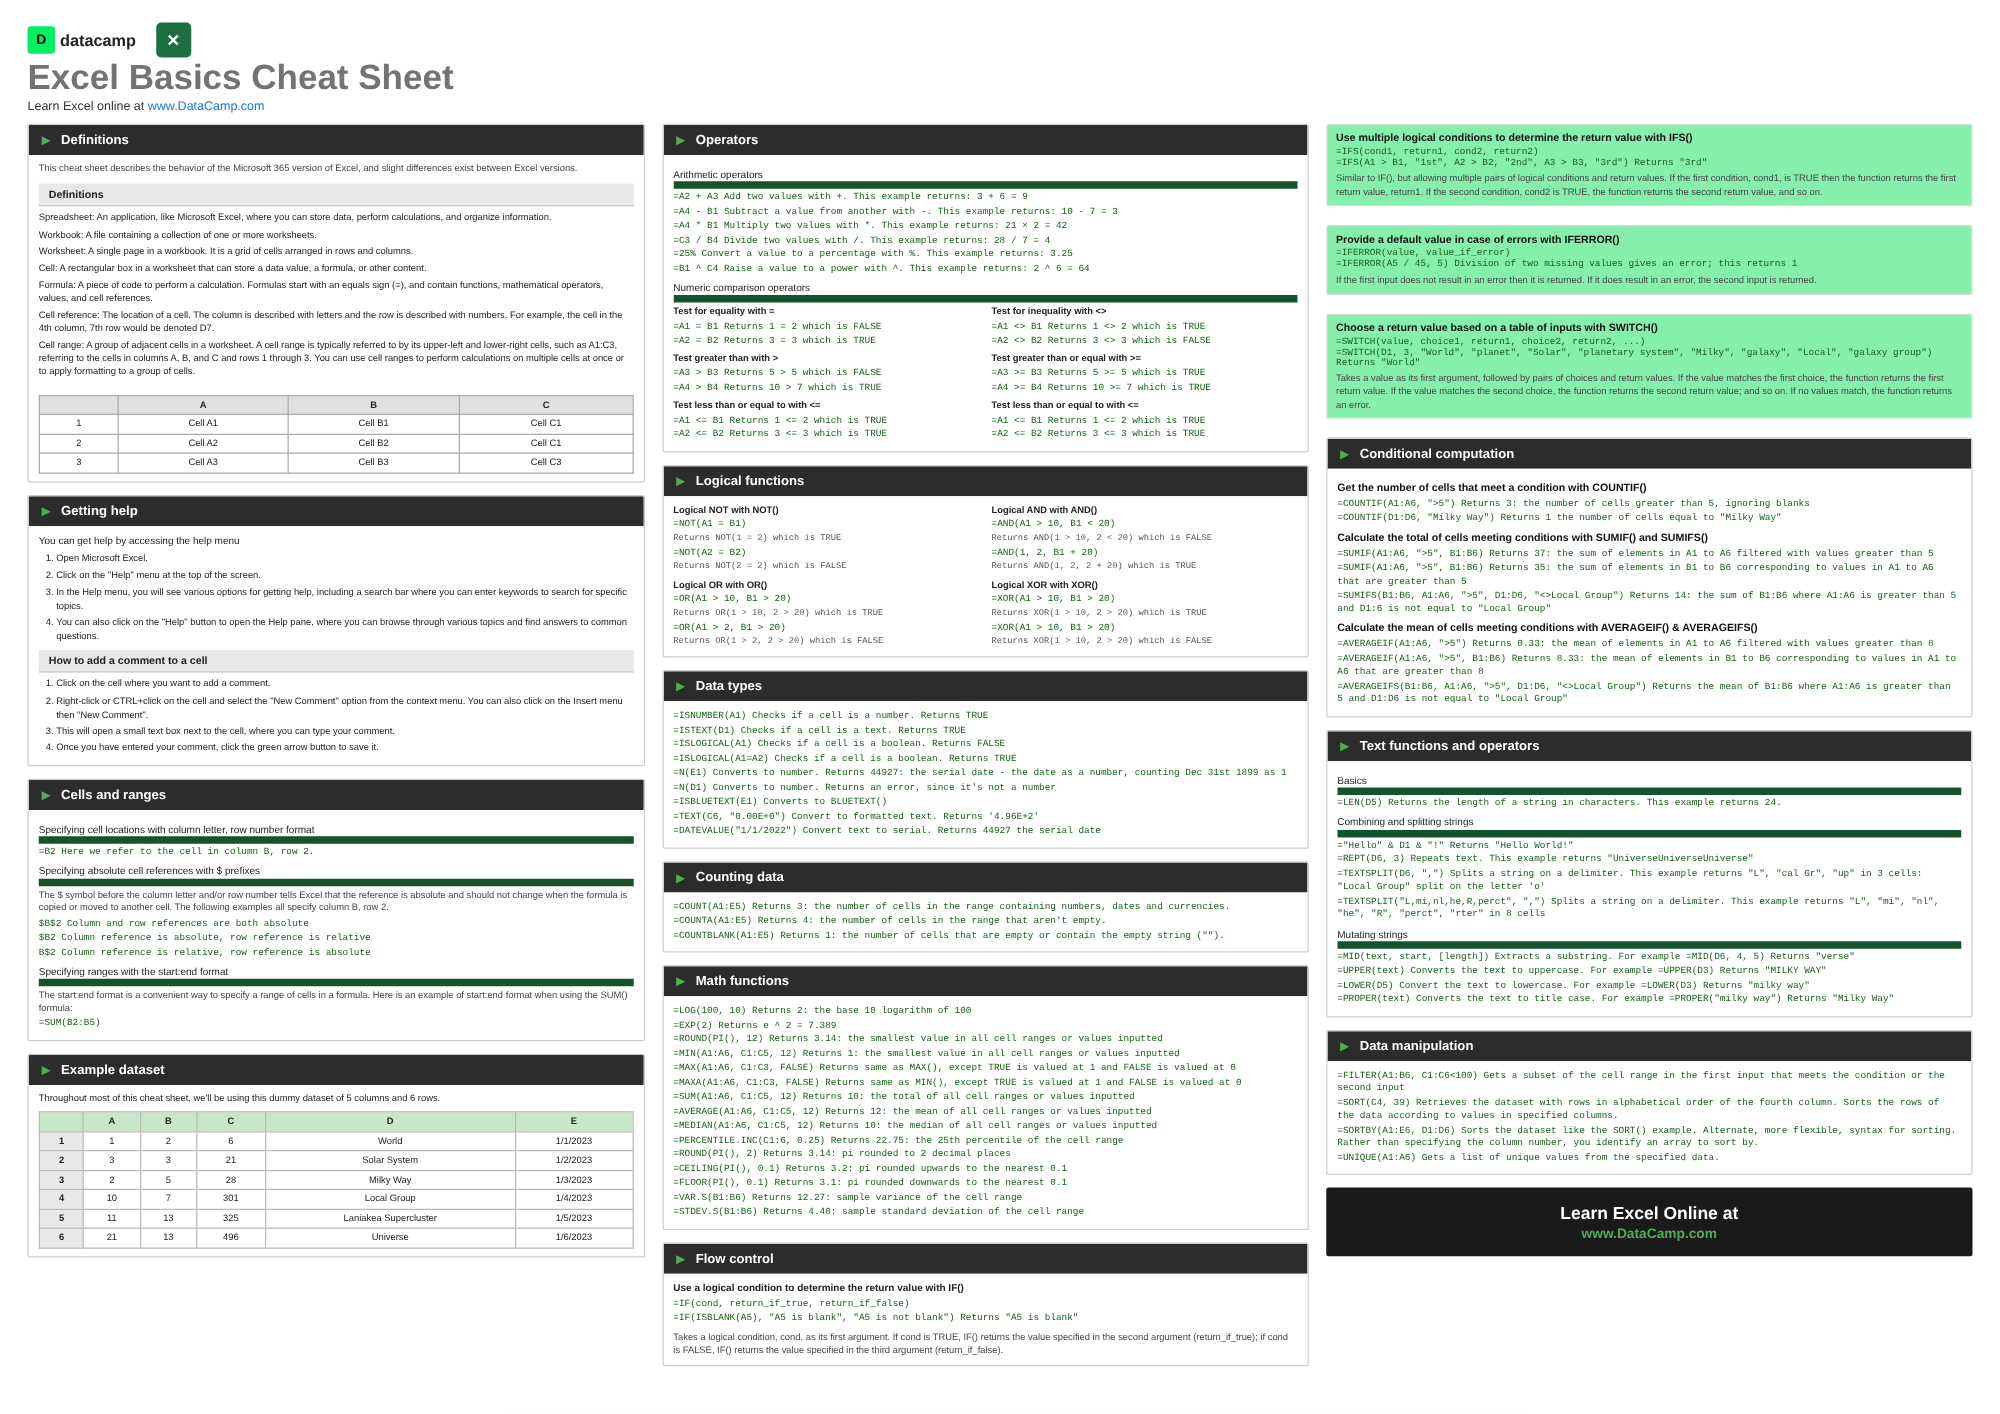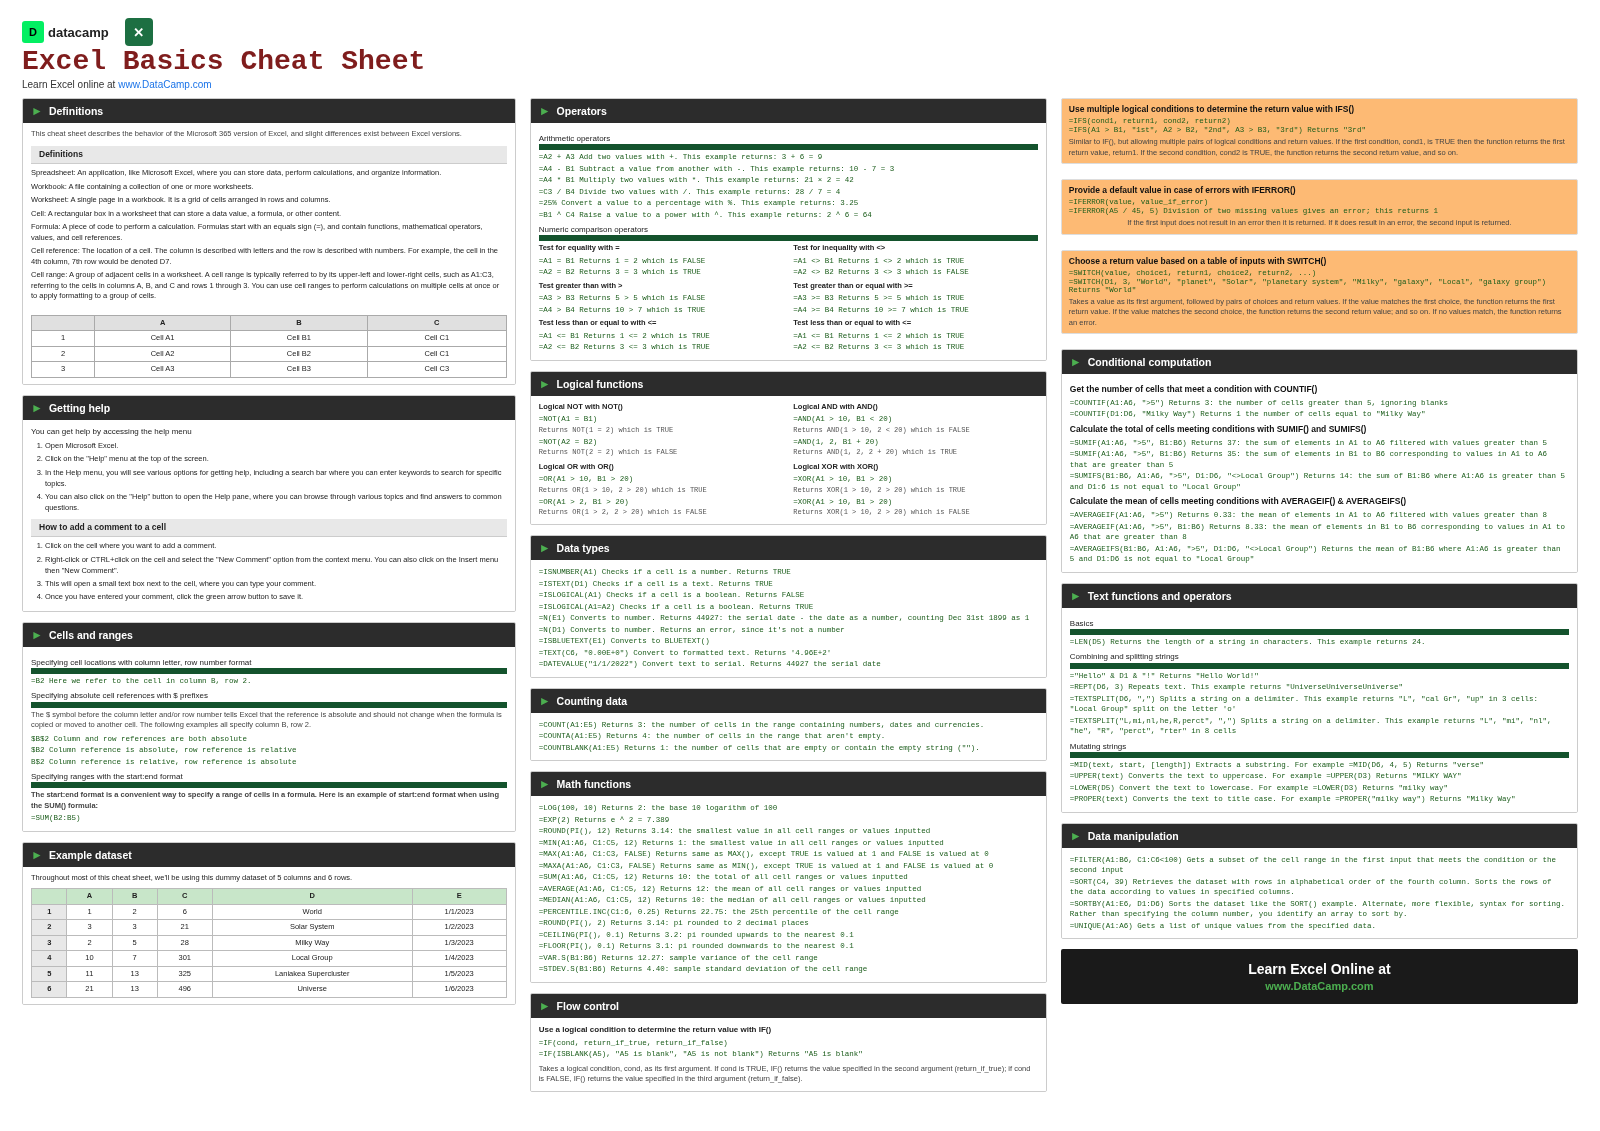--- a/index.html
+++ b/index.html
@@ -56,23 +56,22 @@
       align-items: center;
       justify-content: center;
       color: #fff;
       font-size: 13px;
       font-weight: bold;
       margin-left: 10px;
     }
     .main-title {
       font-size: 28px;
       font-weight: bold;
-      color: #7f1d1d;
+      color: #737373;
       margin-bottom: 2px;
-      font-family: Liberation Mono, monospace;
     }
     .subtitle {
       font-size: 10px;
       color: #333;
     }
     .subtitle a { color: #1a73e8; }
 
     .columns {
       display: flex;
       gap: 14px;
@@ -220,21 +219,21 @@
     }
     .dataset-table th, .dataset-table td {
       border: 1px solid #bbb;
       padding: 2px 5px;
       text-align: center;
     }
     .dataset-table th { background: #c8e6c9; }
     .dataset-table td:first-child { background: #e8e8e8; font-weight: bold; }
 
     .highlight-section {
-      background: #fdba74;
+      background: #86efac;
       border: 1px solid #ddd;
       border-radius: 2px;
       padding: 5px 7px;
       margin-bottom: 5px;
     }
     .highlight-title {
       font-size: 8.5px;
       font-weight: bold;
       color: #111;
       margin-bottom: 3px;
@@ -355,21 +354,21 @@
         </div>
         <div class="section-body">
           <div class="sub-section-title">Specifying cell locations with column letter, row number format</div>
           <span class="formula">=B2 Here we refer to the cell in column B, row 2.</span>
           <div class="sub-section-title">Specifying absolute cell references with $ prefixes</div>
           <div style="font-size:7.5px;color:#444;margin-bottom:3px;">The $ symbol before the column letter and/or row number tells Excel that the reference is absolute and should not change when the formula is copied or moved to another cell. The following examples all specify column B, row 2.</div>
           <span class="formula">$B$2 Column and row references are both absolute</span>
           <span class="formula">$B2 Column reference is absolute, row reference is relative</span>
           <span class="formula">B$2 Column reference is relative, row reference is absolute</span>
           <div class="sub-section-title">Specifying ranges with the start:end format</div>
-          <div style="font-size:7.5px;color:#444;margin-bottom:2px;font-weight:bold;">The start:end format is a convenient way to specify a range of cells in a formula. Here is an example of start:end format when using the SUM() formula:</div>
+          <div style="font-size:7.5px;color:#444;margin-bottom:2px;">The start:end format is a convenient way to specify a range of cells in a formula. Here is an example of start:end format when using the SUM() formula:</div>
           <span class="formula">=SUM(B2:B5)</span>
         </div>
       </div>
 
       <div class="section">
         <div class="section-header">
           <span class="arrow">►</span>
           <span>Example dataset</span>
         </div>
         <div class="section-body">
@@ -595,21 +594,21 @@
         <div class="highlight-title">Use multiple logical conditions to determine the return value with IFS()</div>
         <span class="formula">=IFS(cond1, return1, cond2, return2)</span>
         <span class="formula">=IFS(A1 &gt; B1, "1st", A2 &gt; B2, "2nd", A3 &gt; B3, "3rd") Returns "3rd"</span>
         <div style="font-size:7.5px;color:#444;margin-top:3px;line-height:1.4;">Similar to IF(), but allowing multiple pairs of logical conditions and return values. If the first condition, cond1, is TRUE then the function returns the first return value, return1. If the second condition, cond2 is TRUE, the function returns the second return value, and so on.</div>
       </div>
 
       <div class="highlight-section">
         <div class="highlight-title">Provide a default value in case of errors with IFERROR()</div>
         <span class="formula">=IFERROR(value, value_if_error)</span>
         <span class="formula">=IFERROR(A5 / 45, 5) Division of two missing values gives an error; this returns 1</span>
-        <div style="font-size:7.5px;color:#444;margin-top:3px;line-height:1.4;text-align:center;">If the first input does not result in an error then it is returned. If it does result in an error, the second input is returned.</div>
+        <div style="font-size:7.5px;color:#444;margin-top:3px;line-height:1.4;">If the first input does not result in an error then it is returned. If it does result in an error, the second input is returned.</div>
       </div>
 
       <div class="highlight-section">
         <div class="highlight-title">Choose a return value based on a table of inputs with SWITCH()</div>
         <span class="formula">=SWITCH(value, choice1, return1, choice2, return2, ...)</span>
         <span class="formula">=SWITCH(D1, 3, "World", "planet", "Solar", "planetary system", "Milky", "galaxy", "Local", "galaxy group") Returns "World"</span>
         <div style="font-size:7.5px;color:#444;margin-top:3px;line-height:1.4;">Takes a value as its first argument, followed by pairs of choices and return values. If the value matches the first choice, the function returns the first return value. If the value matches the second choice, the function returns the second return value; and so on. If no values match, the function returns an error.</div>
       </div>
 
       <div class="section">

